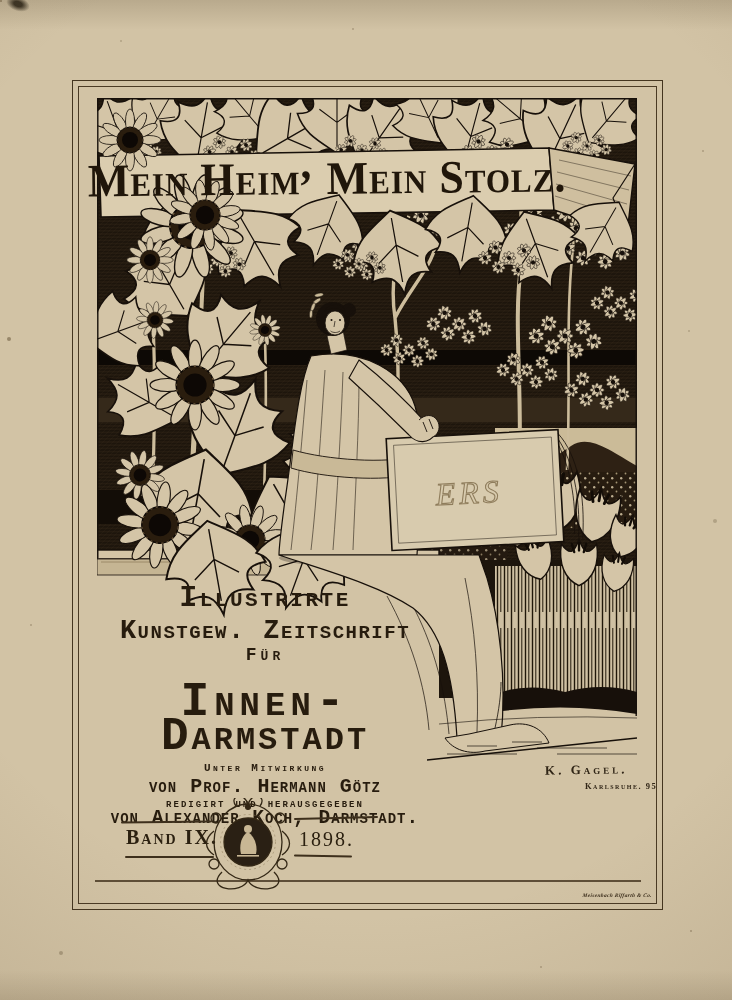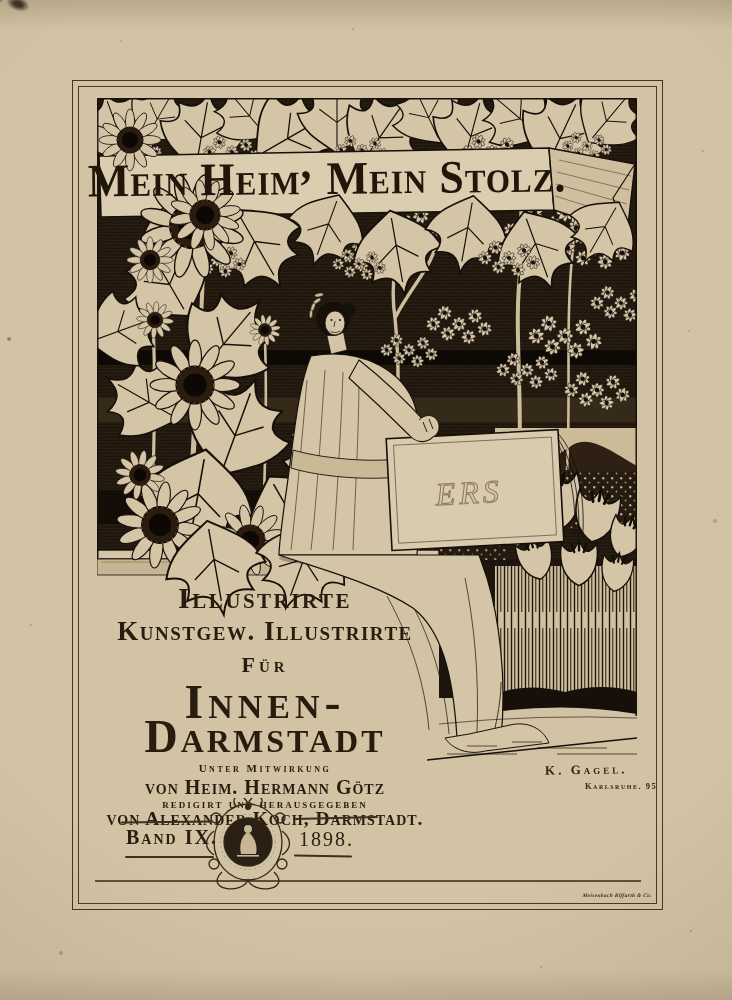--- a/index.html
+++ b/index.html
@@ -20,24 +20,24 @@
   
   .banner-text{
     position:absolute;left:99px;top:150px;width:456px;height:56px;
     display:flex;align-items:center;justify-content:center;white-space:nowrap;
     font-variant:small-caps;font-weight:700;font-size:44px;letter-spacing:1px;
     color:#20160a;transform:rotate(-.6deg) scaleY(1.06);
   }
   .banner-text .sep{position:relative;top:-.32em;margin:0 2px 0 0;}
   
   .masthead{position:absolute;left:95px;top:578px;width:340px;height:262px;}
-  .masthead div{position:absolute;left:0;right:0;text-align:center;font-variant:small-caps;font-weight:700;line-height:1;color:#271c0e;white-space:nowrap;}
+  .masthead div{position:absolute;left:0;right:0;text-align:center;font-variant:small-caps;font-weight:700;line-height:1;color:#271c0e;white-space:nowrap;font-family:Liberation Mono, monospace;}
   .m1{top:5px;  font-size:30px;letter-spacing:2.5px;}
   .m2{top:40px; font-size:27px;letter-spacing:1.5px;}
-  .m3{top:76px; font-size:22px;letter-spacing:4px;}
+  .m3{top:68px; font-size:18px;letter-spacing:4px;}
   .m4{top:91px; font-size:48px;letter-spacing:5px;margin-top:9px;}
   .m5{top:136px;font-size:46px;letter-spacing:3px;}
   .c1{top:185px;font-size:11px;letter-spacing:2.5px;}
   .c2{top:199px;font-size:20px;letter-spacing:1px;}
   .c3{top:219px;font-size:13.5px;letter-spacing:2px;}
   .c4{top:231px;font-size:19.5px;letter-spacing:1px;}
   
   .ed-rule{position:absolute;height:1.6px;background:#3d2f1c;border-radius:1px;}
   .r-tl{left:121px;top:821px;width:91px;transform:rotate(-.6deg);}
   .r-tr{left:294px;top:817px;width:84px;transform:rotate(-1.4deg);}
@@ -317,26 +317,26 @@
 
   <div class="banner-text">
     <span>Mein Heim</span>
       <span class="sep">,</span>
       <span>&nbsp;</span>
       <span>Mein Stolz.</span>
   </div>
 
   <div class="masthead">
     <div class="m1">Illustrirte</div>
-    <div class="m2">Kunstgew. Illustrirte</div>
+    <div class="m2">Kunstgew. Zeitschrift</div>
     <div class="m3">Für</div>
     <div class="m4">Innen-</div>
     <div class="m5">Darmstadt</div>
     <div class="c1">Unter Mitwirkung</div>
-    <div class="c2">von Heim. Hermann Götz</div>
+    <div class="c2">von Prof. Hermann Götz</div>
     <div class="c3">redigirt und herausgegeben</div>
     <div class="c4">von Alexander Koch, Darmstadt.</div>
   </div>
 
   <div class="ed-rule r-tl"></div>
   <div class="ed-rule r-tr"></div>
   <div class="ed-rule r-bl"></div>
   <div class="ed-rule r-br"></div>
   <span class="band-label">Band IX.</span>
   <span class="year-label">1898.</span>

